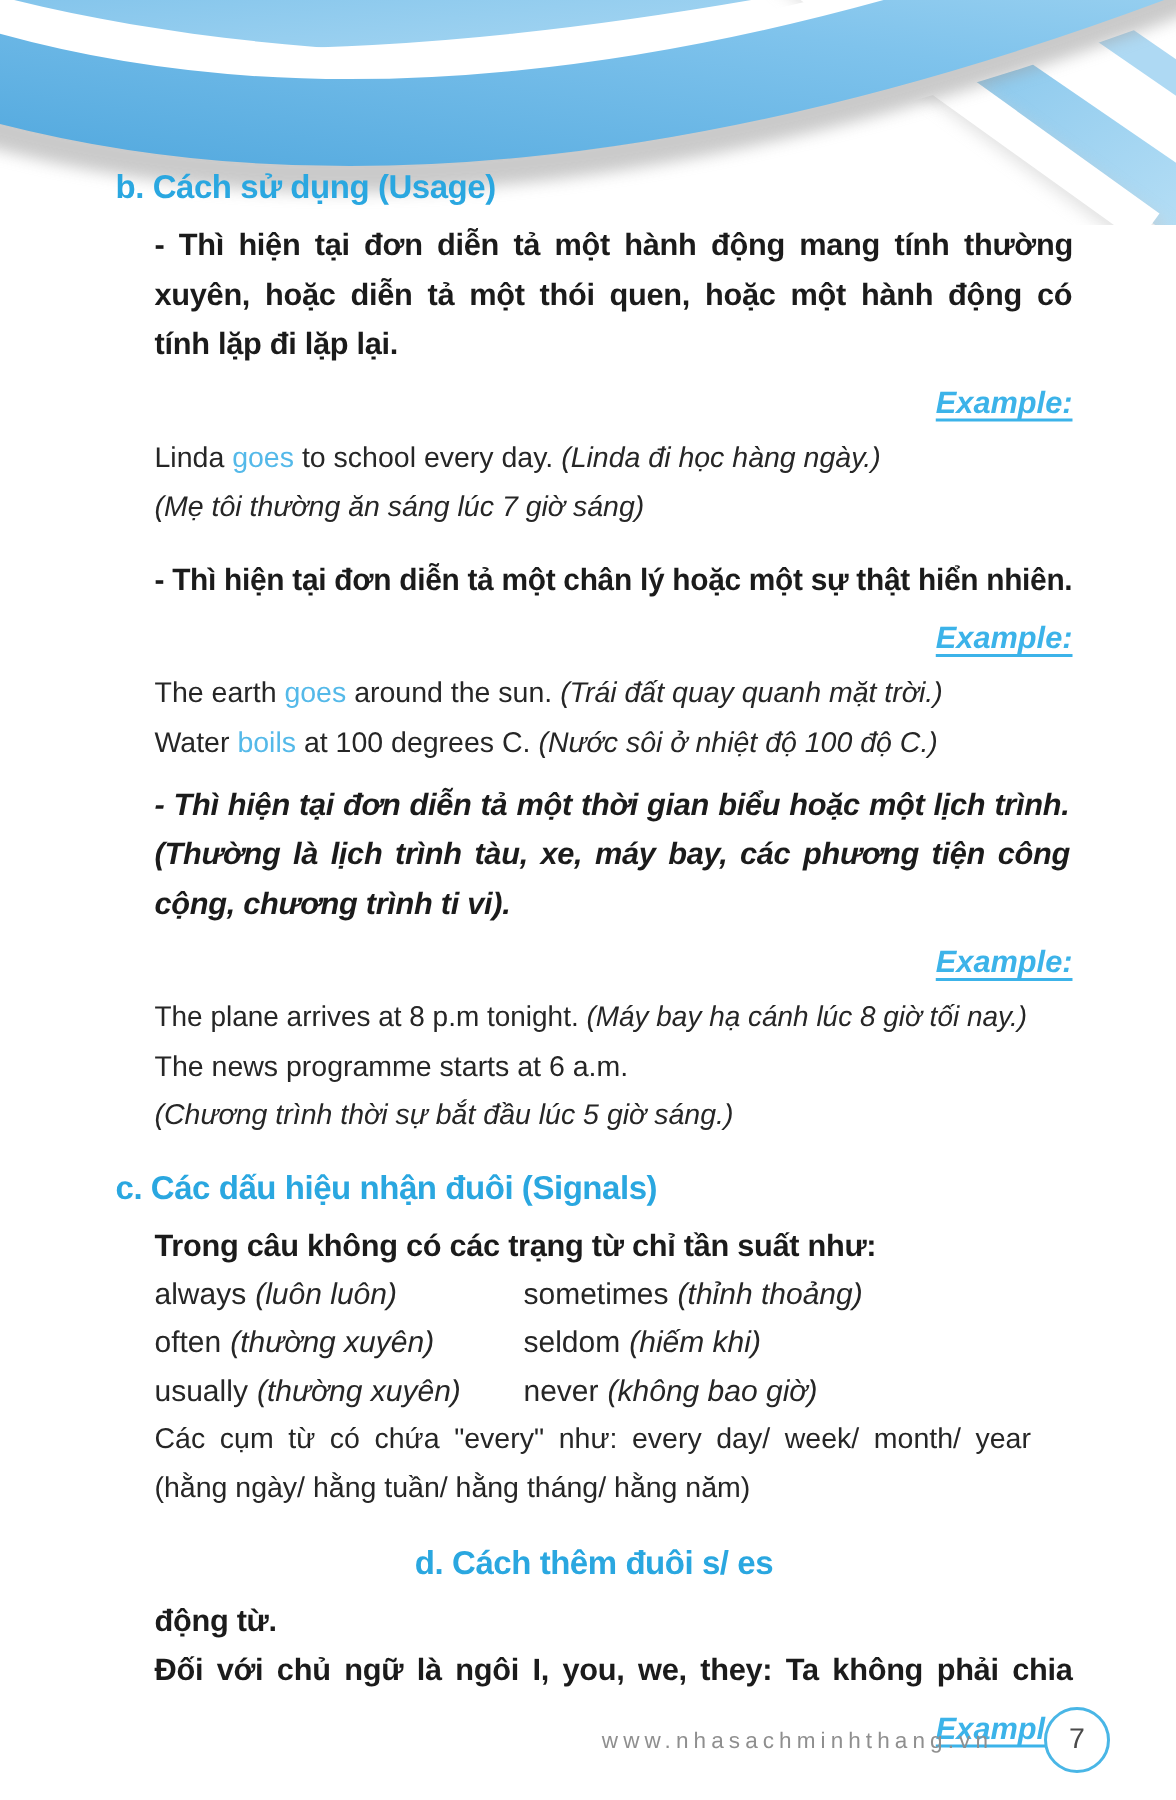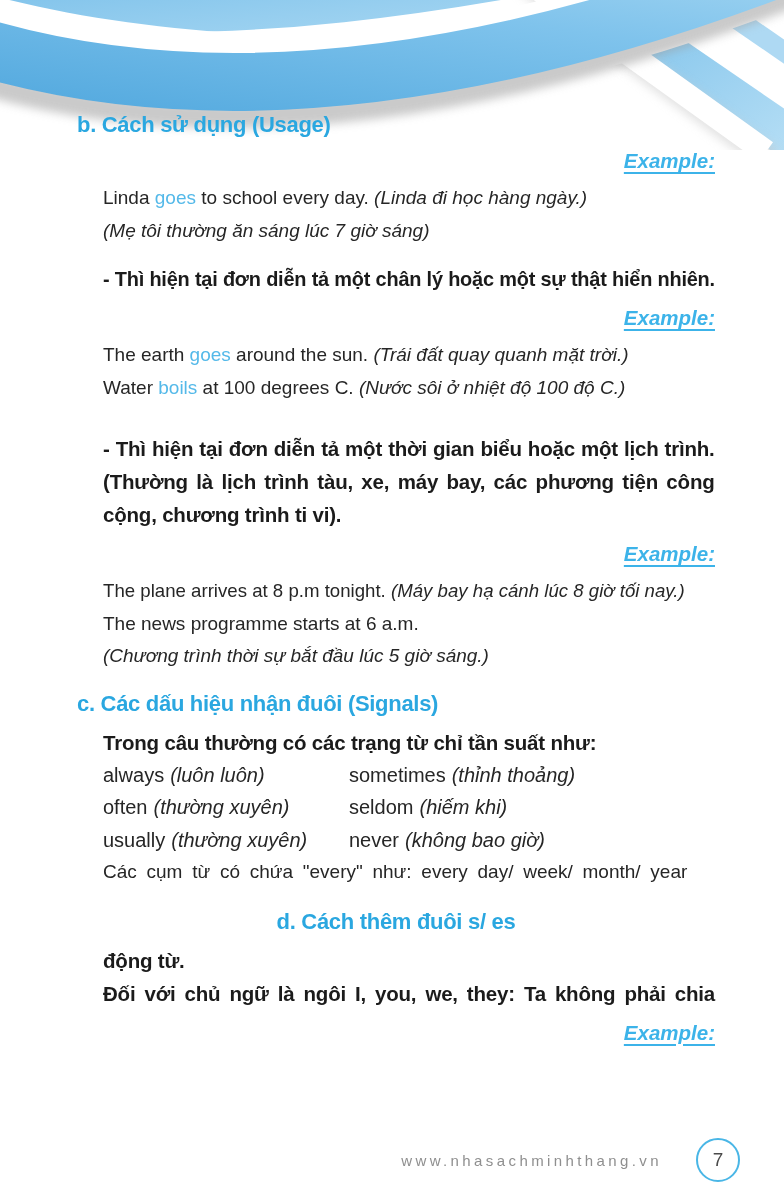--- a/index.html
+++ b/index.html
@@ -21,21 +21,21 @@
   .fitline{display:inline-block;white-space:nowrap;vertical-align:top;}
   .verb{color:#54b9e9;}
   .vi{font-style:italic;}
   .example-label{
     display:inline-block;
     color:#3cb3e9;font-weight:bold;font-style:italic;font-size:20.5px;line-height:24px;
     text-decoration:underline;text-underline-offset:4px;text-decoration-thickness:2px;
     margin-left:-8px;
   }
   .ex-block{margin:11px 0 9px 0;text-align:right;}
-  .mt1{margin-top:28px;}
+  .mt1{margin-top:8px;font-style:italic;}
   .mt2{margin-top:15px;}
   .signals-grid{
     display:grid;grid-template-columns:246px auto;
     font-size:20px;line-height:32.5px;
   }
   .sig-cell .vi{margin-left:6px;}
   .footer{
     position:absolute;left:0;top:1138px;width:740px;
     display:flex;justify-content:flex-end;align-items:center;gap:34px;
   }
@@ -75,20 +75,25 @@
     <path d="M -30 44 C 190 112 470 92 820 -48" stroke="#ffffff" stroke-width="82" fill="none"></path>
     <path d="M -30 78 C 190 146 470 124 820 -16" stroke="#9f9f9f" stroke-width="26" fill="none" filter="url(#soft)" opacity="0.55"></path>
     <path d="M -30 44 C 190 112 470 92 820 -48" stroke="url(#g1)" stroke-width="58" fill="none"></path>
   </svg>
 </div>
 
 <main class="content">
 
   <div class="sec-head">b. Cách sử dụng (Usage)</div>
 
+  <div class="bold">
+    <span class="line"><span class="fitline stretch" style="word-spacing: 4.08333px;">-  Thì hiện tại đơn diễn tả một hành động mang tính thường</span></span>
+    <span class="line"><span class="fitline stretch" style="word-spacing: 4.45455px;">xuyên, hoặc diễn tả một thói quen, hoặc một hành động có</span></span>
+    <span class="line"><span class="fitline">tính lặp đi lặp lại.</span></span>
+  </div>
 
   <div class="ex-block">
     <span class="example-label">Example:</span>
   </div>
 
   <span class="exline"><span class="fitline"><span>Linda </span><span class="verb">goes</span><span> to school every day. </span><span class="vi">(Linda đi học hàng ngày.)</span></span></span>
   <span class="exline"><span class="fitline"><span class="vi">(Mẹ tôi thường ăn sáng lúc 7 giờ sáng)</span></span></span>
 
   <div class="bold mt2">
     <span class="line"><span class="fitline" style="transform-origin: left center; transform: scaleX(0.971429);">- Thì hiện tại đơn diễn tả một chân lý hoặc một sự thật hiển nhiên.</span></span>
@@ -111,33 +116,34 @@
     <span class="example-label">Example:</span>
   </div>
 
   <span class="exline"><span class="fitline" style="transform-origin: left center; transform: scaleX(0.980769);"><span>The plane arrives at 8 p.m tonight. </span><span class="vi">(Máy bay hạ cánh lúc 8 giờ tối nay.)</span></span></span>
   <span class="exline"><span class="fitline"><span>The news programme starts at 6 a.m.</span></span></span>
   <span class="exline"><span class="fitline"><span class="vi">(Chương trình thời sự bắt đầu lúc 5 giờ sáng.)</span></span></span>
 
   <div class="sec-head" style="margin-top:18px;">c. Các dấu hiệu nhận đuôi (Signals)</div>
 
   <div class="bold">
-    <span class="line"><span class="fitline">Trong câu thường có các trạng từ chỉ tần suất như:</span></span>
+    <span class="line"><span class="fitline">Trong câu không có các trạng từ chỉ tần suất như:</span></span>
   </div>
 
   <div class="signals-grid">
     <div class="sig-cell"><span>always</span><span class="vi">(luôn luôn)</span></div>
     <div class="sig-cell"><span>sometimes</span><span class="vi">(thỉnh thoảng)</span></div>
     <div class="sig-cell"><span>often</span><span class="vi">(thường xuyên)</span></div>
     <div class="sig-cell"><span>seldom</span><span class="vi">(hiếm khi)</span></div>
     <div class="sig-cell"><span>usually</span><span class="vi">(thường xuyên)</span></div>
     <div class="sig-cell"><span>never</span><span class="vi">(không bao giờ)</span></div>
   </div>
 
   <span class="exline"><span class="fitline stretch" style="word-spacing: 4.45455px;">Các cụm từ có chứa "every" như: every day/ week/ month/ year</span></span>
+  <span class="exline"><span class="fitline">(hằng ngày/ hằng tuần/ hằng tháng/ hằng năm)</span></span>
 
   <div class="sec-head" style="margin-top:20px;text-align:center;">d. Cách thêm đuôi s/ es</div>
 
   <div class="bold">
     <span class="line"><span class="fitline">động từ.</span></span>
     <span class="line"><span class="fitline stretch" style="word-spacing: 3.53846px;">Đối với chủ ngữ là ngôi I, you, we, they: Ta không phải chia</span></span>
   </div>
 
   <div class="ex-block">
     <span class="example-label">Example:</span>

